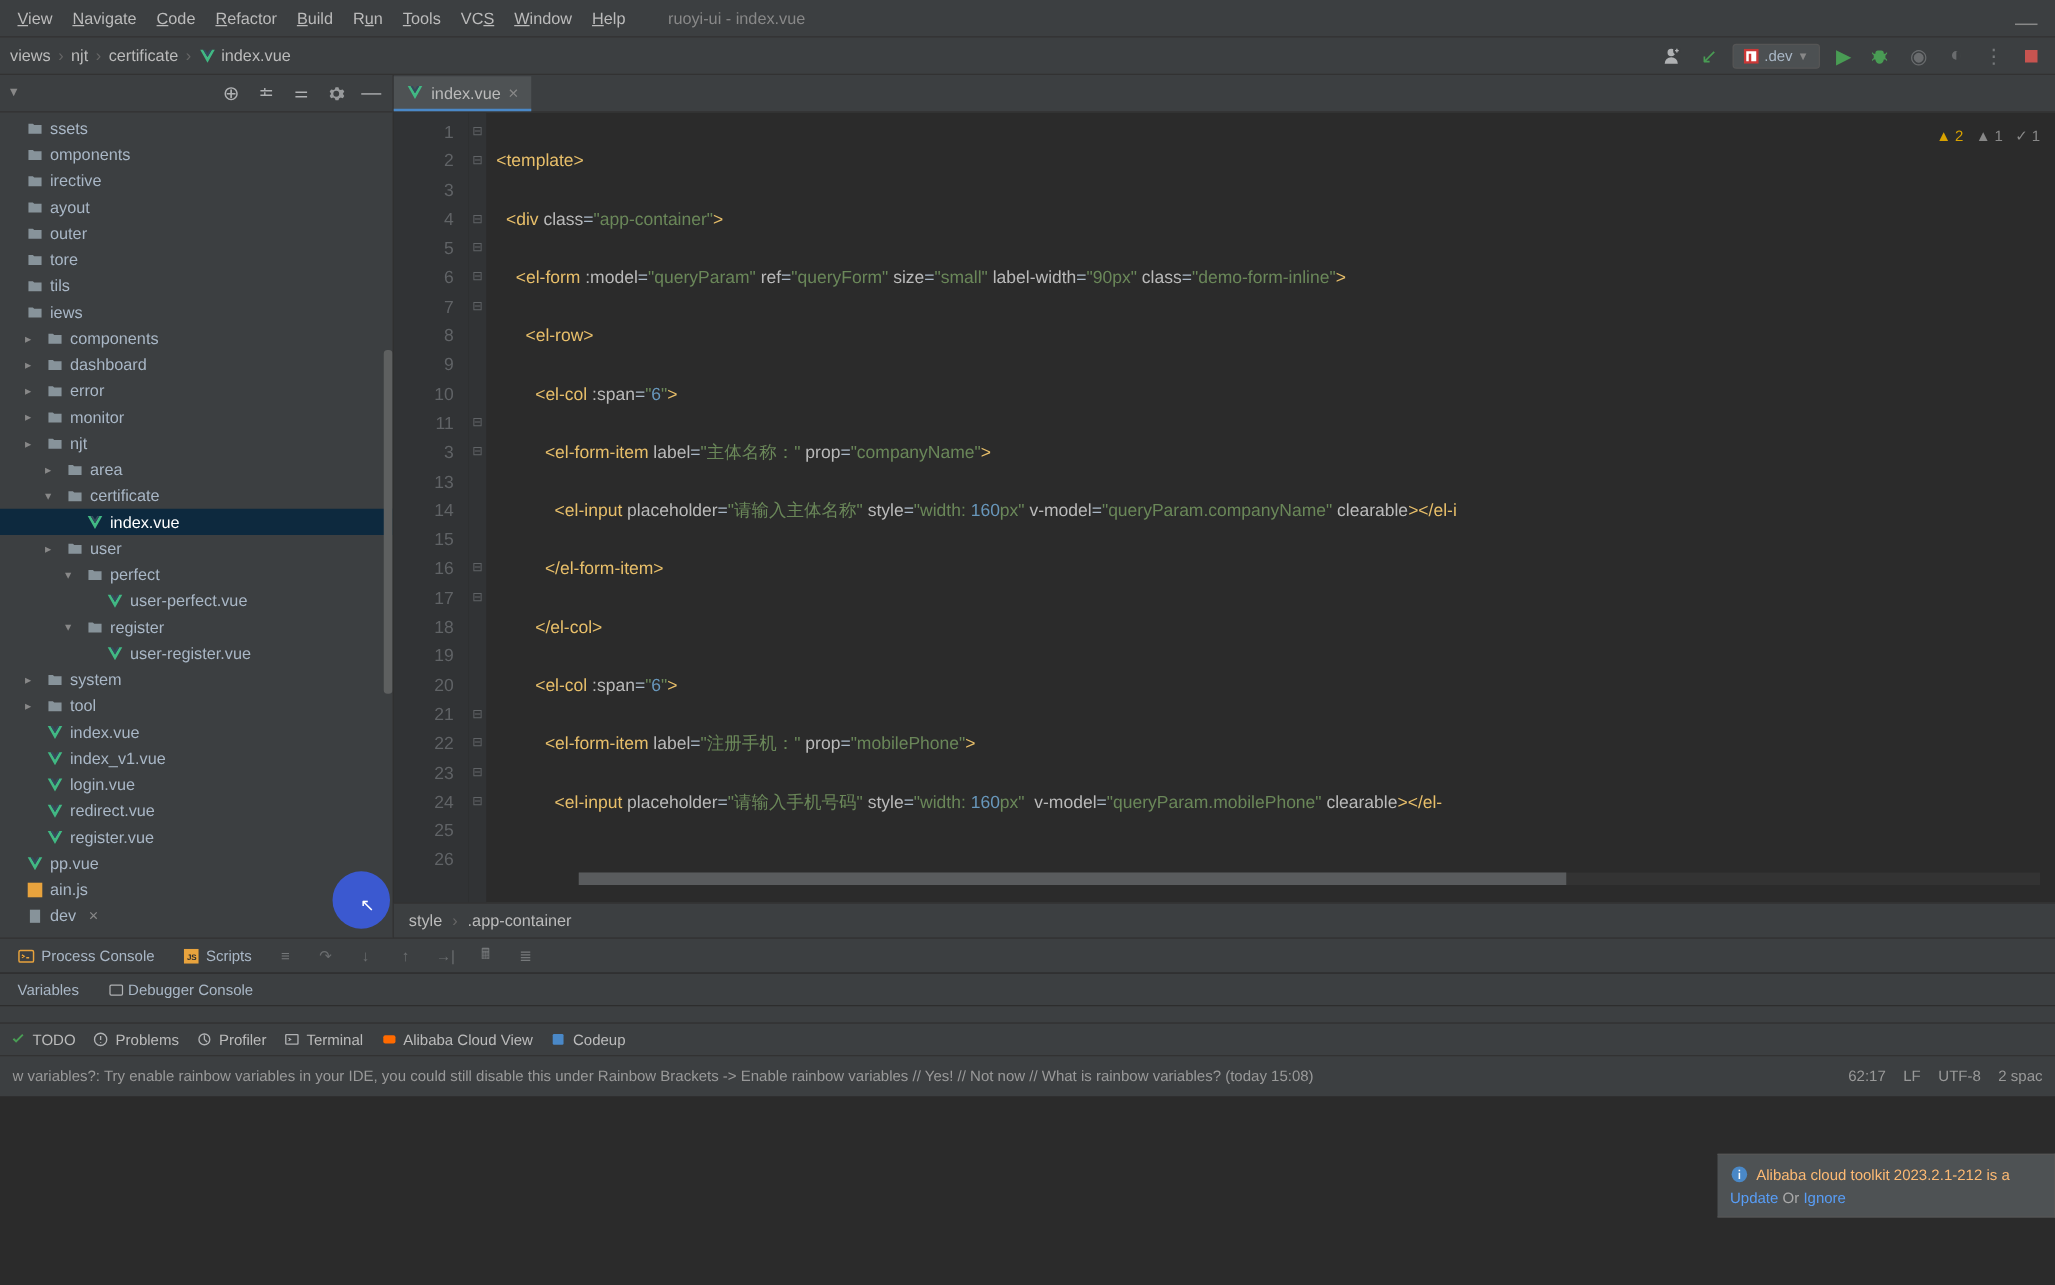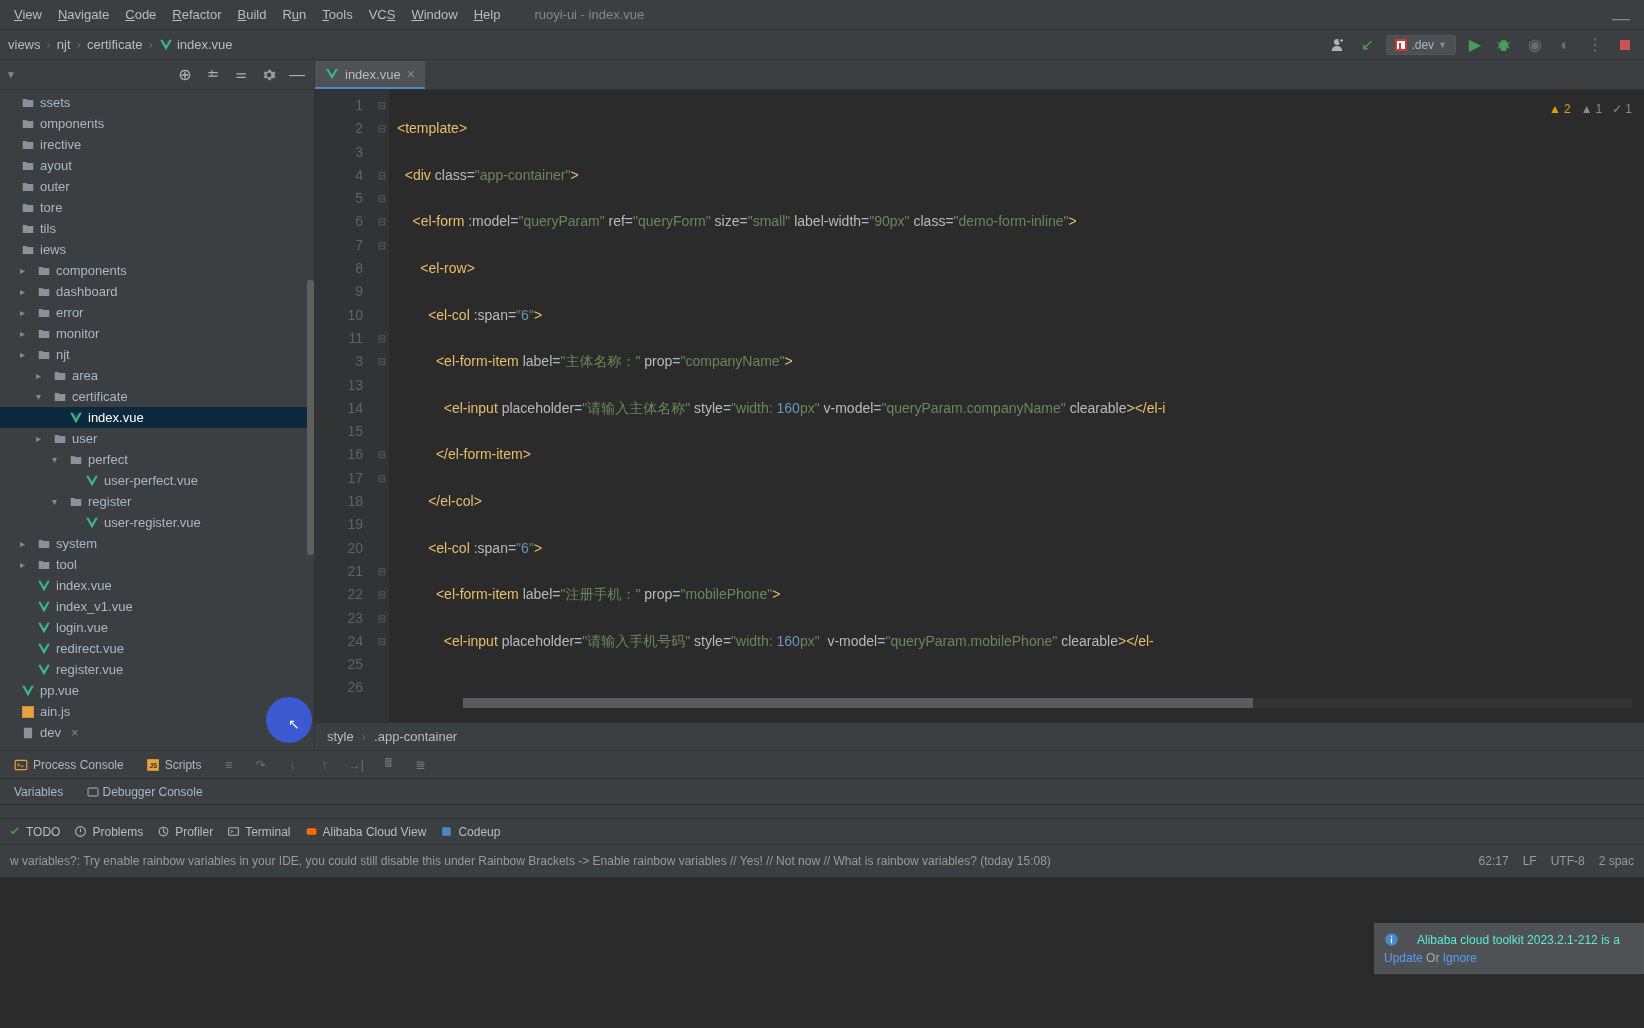--- a/index.html
+++ b/index.html
@@ -76,21 +76,21 @@
     
     .bottom-tools { height: 26px; background: #3c3f41; border-top: 1px solid #323232; display: flex; align-items: center; padding: 0 8px; gap: 14px; font-size: 12px; }
     .tool-tab { display: flex; align-items: center; gap: 5px; cursor: pointer; color: #bbb; }
     
     .status-bar { height: 26px; background: #3c3f41; border-top: 1px solid #323232; display: flex; align-items: center; justify-content: space-between; padding: 16px 10px; font-size: 12px; color: #999; }
     .status-left { white-space: nowrap; overflow: hidden; text-overflow: ellipsis; flex: 1; }
     .status-right { display: flex; gap: 14px; white-space: nowrap; }
     
     
     .notif { position: absolute; right: 0; bottom: 54px; width: 270px; background: #4e5254; border: 1px solid #555; padding: 8px 10px; font-size: 12px; border-left: none; }
-    .notif-title { display: flex; align-items: center; gap: 18px; color: #5eead4; margin-bottom: 4px; }
+    .notif-title { display: flex; align-items: center; gap: 6px; color: #fdba74; margin-bottom: 4px; }
     .notif-link { color: #589df6; cursor: pointer; }
     .notif-or { color: #aaa; }
     
     
     .cursor-circle { position: absolute; left: 266px; top: 697px; width: 46px; height: 46px; background: #3b5bdb; border-radius: 50%; opacity: 0.93; pointer-events: none; }
     .cursor-arrow { position: absolute; left: 288px; top: 716px; color: #fff; font-size: 14px; pointer-events: none; }
     
     
     .win-min { position: absolute; top: 8px; right: 14px; color: #888; font-size: 18px; }
     

